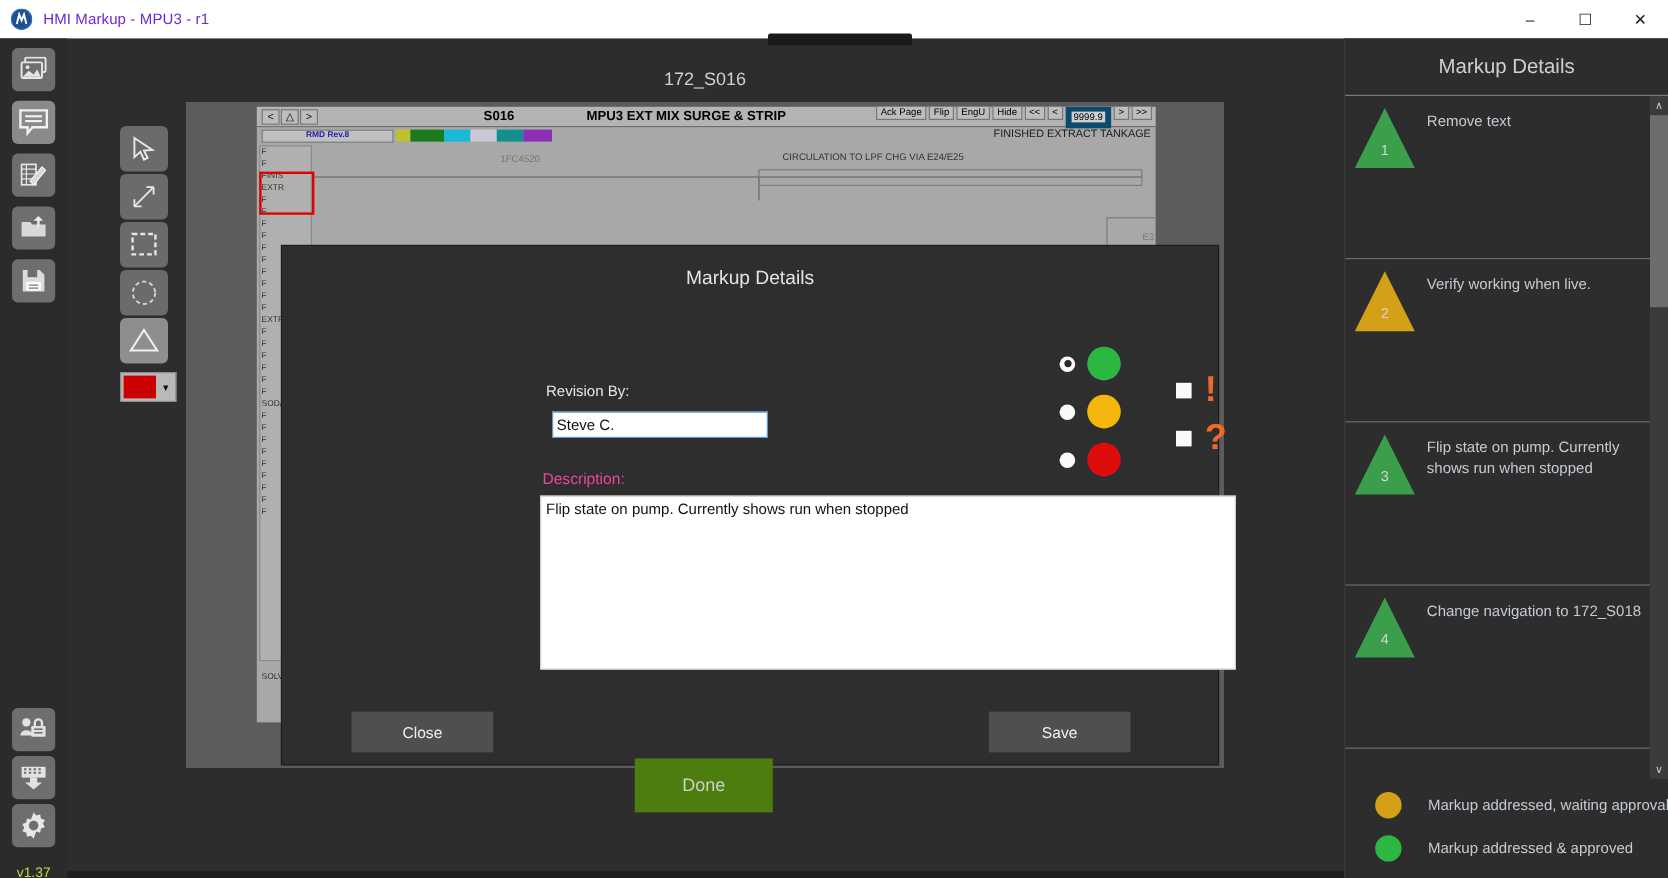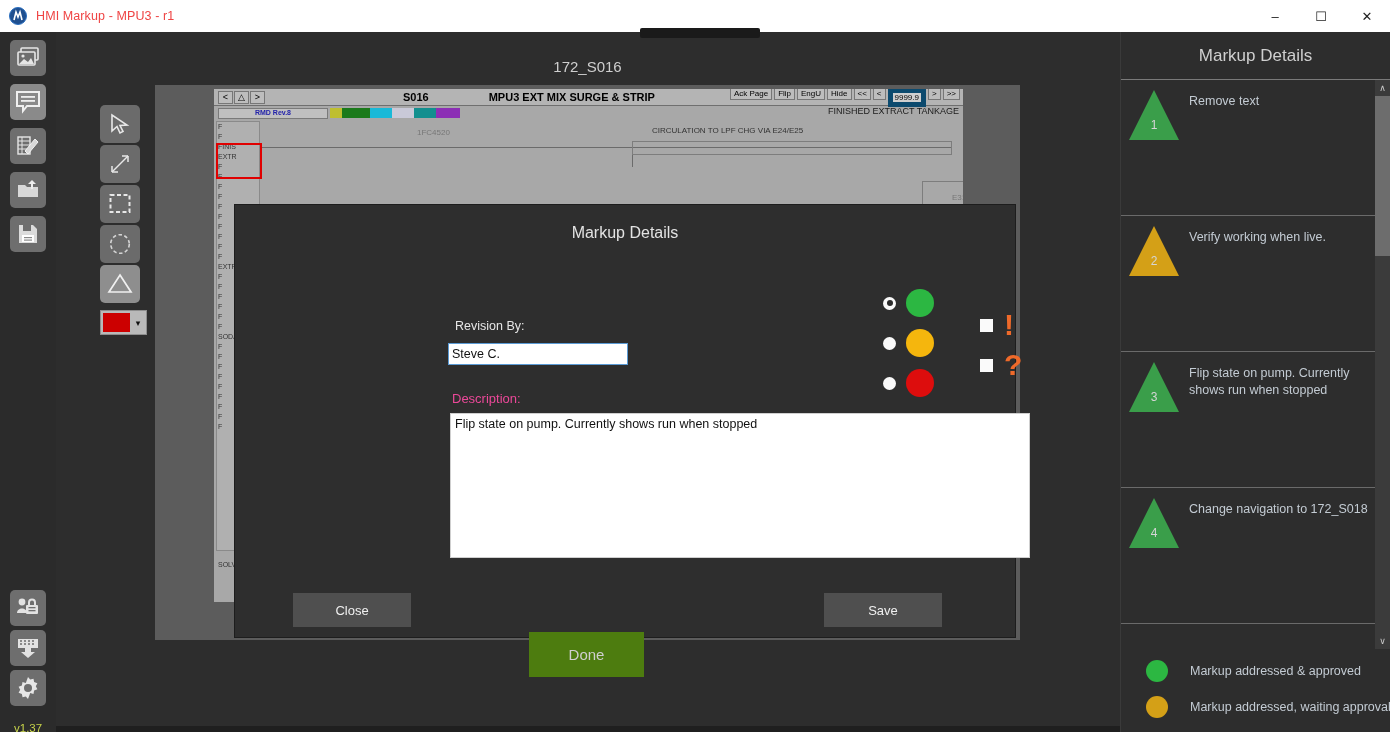--- a/index.html
+++ b/index.html
@@ -11,21 +11,21 @@
   }
   .app { position: relative; width: 1390px; height: 732px; background: #2d2d2d; }
 
   
   .titlebar {
     position: absolute; top: 0; left: 0; width: 1390px; height: 32px;
     background: #ffffff; display: flex; align-items: center;
   }
   .tb-logo { width: 18px; height: 18px; margin-left: 9px; margin-right: 9px; position: relative; }
   .tb-logo svg { display: block; }
-  .tb-title { font-size: 12.5px; color: #ef4444; letter-spacing: .1px; }
+  .tb-title { font-size: 12.5px; color: #6d28d9; letter-spacing: .1px; }
   .tb-controls { margin-left: auto; display: flex; height: 32px; }
   .tb-btn {
     width: 46px; height: 32px; display: flex; align-items: center; justify-content: center;
     color: #222; font-size: 13px;
   }
 
   
   .rail {
     position: absolute; left: 0; top: 32px; width: 56px; height: 700px;
     background: #2b2b2b;
@@ -140,21 +140,21 @@
   
   .modal {
     position: absolute; left: 80px; top: 120px; width: 780px; height: 432px;
     background: #2e2e2e; box-shadow: 0 0 0 1px #1d1d1d;
   }
   .modal-title {
     text-align: center; color: #e3e3e3; font-size: 16px; margin-top: 19px;
   }
   .lbl-rev { position: absolute; left: 220px; top: 114px; color: #e6e6e6; font-size: 12.5px; }
   .inp-rev {
-    position: absolute; left: 213px; top: 138px; width: 180px; height: 22px;
+    position: absolute; left: 225px; top: 138px; width: 180px; height: 22px;
     background: #ffffff; border: 1px solid #5b9bd5; color: #111; font-size: 12.5px;
     padding: 0 3px; outline: none; font-family: "Liberation Sans", sans-serif;
   }
   .lbl-desc { position: absolute; left: 217px; top: 186px; color: #ec4899; font-size: 13px; }
   .inp-desc {
     position: absolute; left: 215px; top: 208px; width: 580px; height: 145px;
     background: #ffffff; border: 1px solid #cfcfcf; color: #111; font-size: 12.5px;
     padding: 3px 4px; resize: none; outline: none;
     font-family: "Liberation Sans", sans-serif;
   }
@@ -563,26 +563,26 @@
 
       <div class="rp-scroll">
         <div class="sc-arrow">∧</div>
         <div class="sc-thumb"></div>
         <div class="sc-arrow sc-down">∨</div>
       </div>
     </div>
 
     <div class="legend">
       <div class="lg-row">
+        <span class="lg-dot" style="background:#d4a017"></span>
+        <span class="lg-text">Markup addressed, waiting approval</span>
+      </div>
+      <div class="lg-row">
         <span class="lg-dot" style="background:#2cb742"></span>
         <span class="lg-text">Markup addressed &amp; approved</span>
-      </div>
-      <div class="lg-row">
-        <span class="lg-dot" style="background:#d4a017"></span>
-        <span class="lg-text">Markup addressed, waiting approval</span>
       </div>
       <div class="lg-row">
         
         
       </div>
     </div>
   </div>
 
   <div class="taskbar-hint"></div>
 </div>

